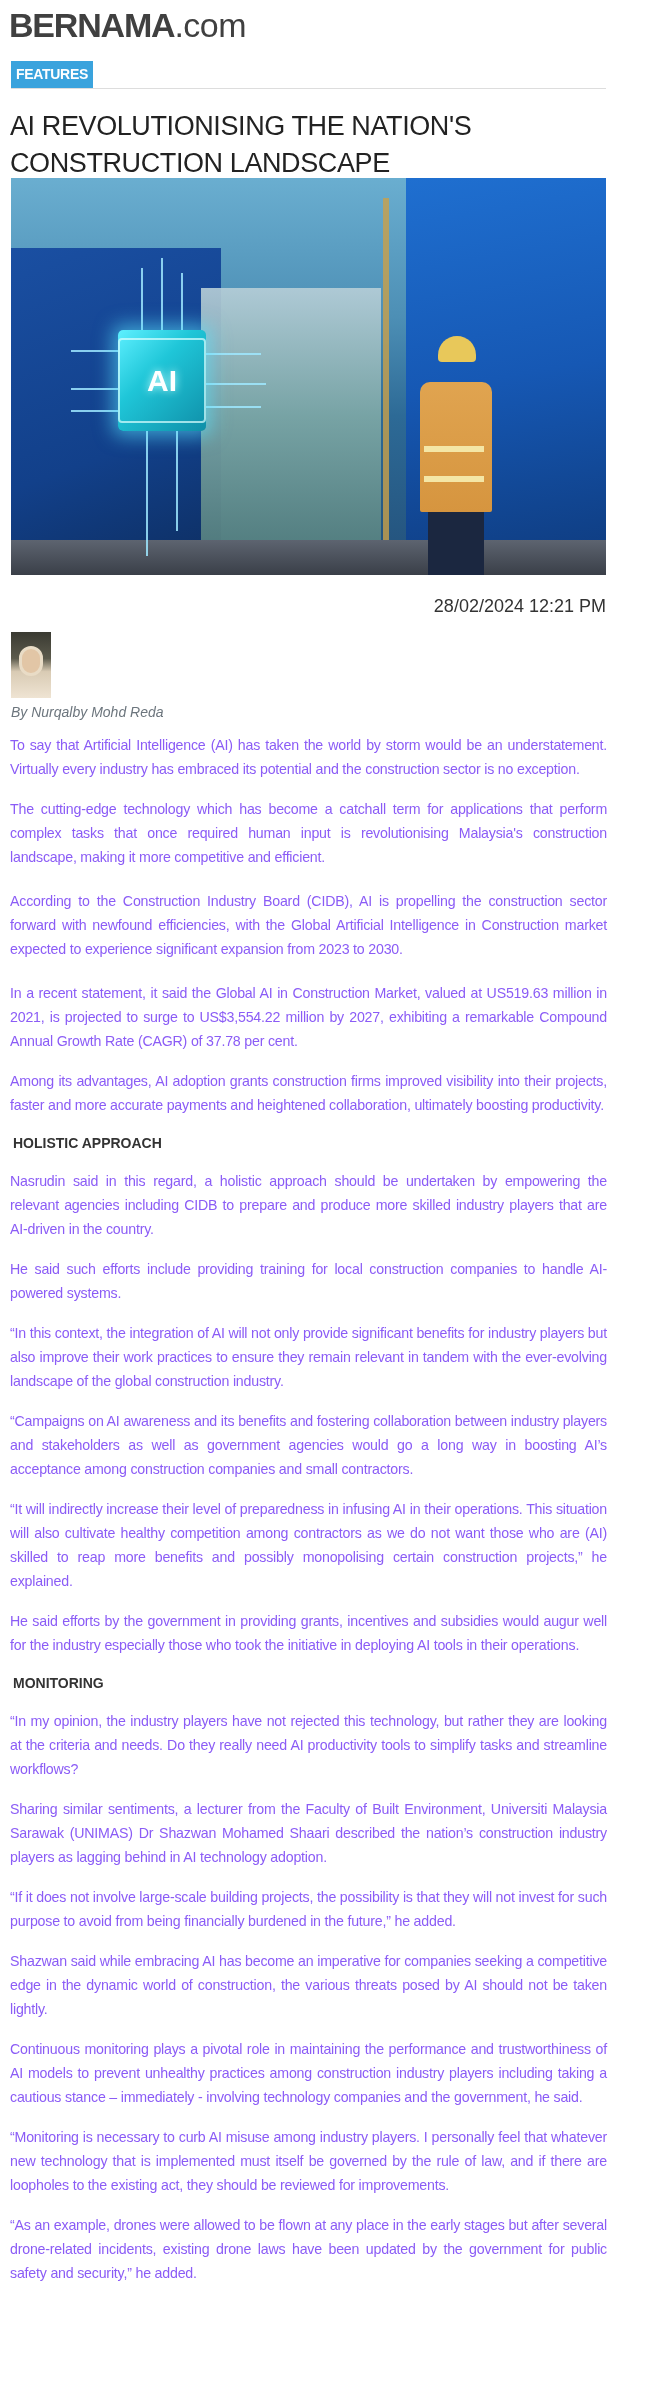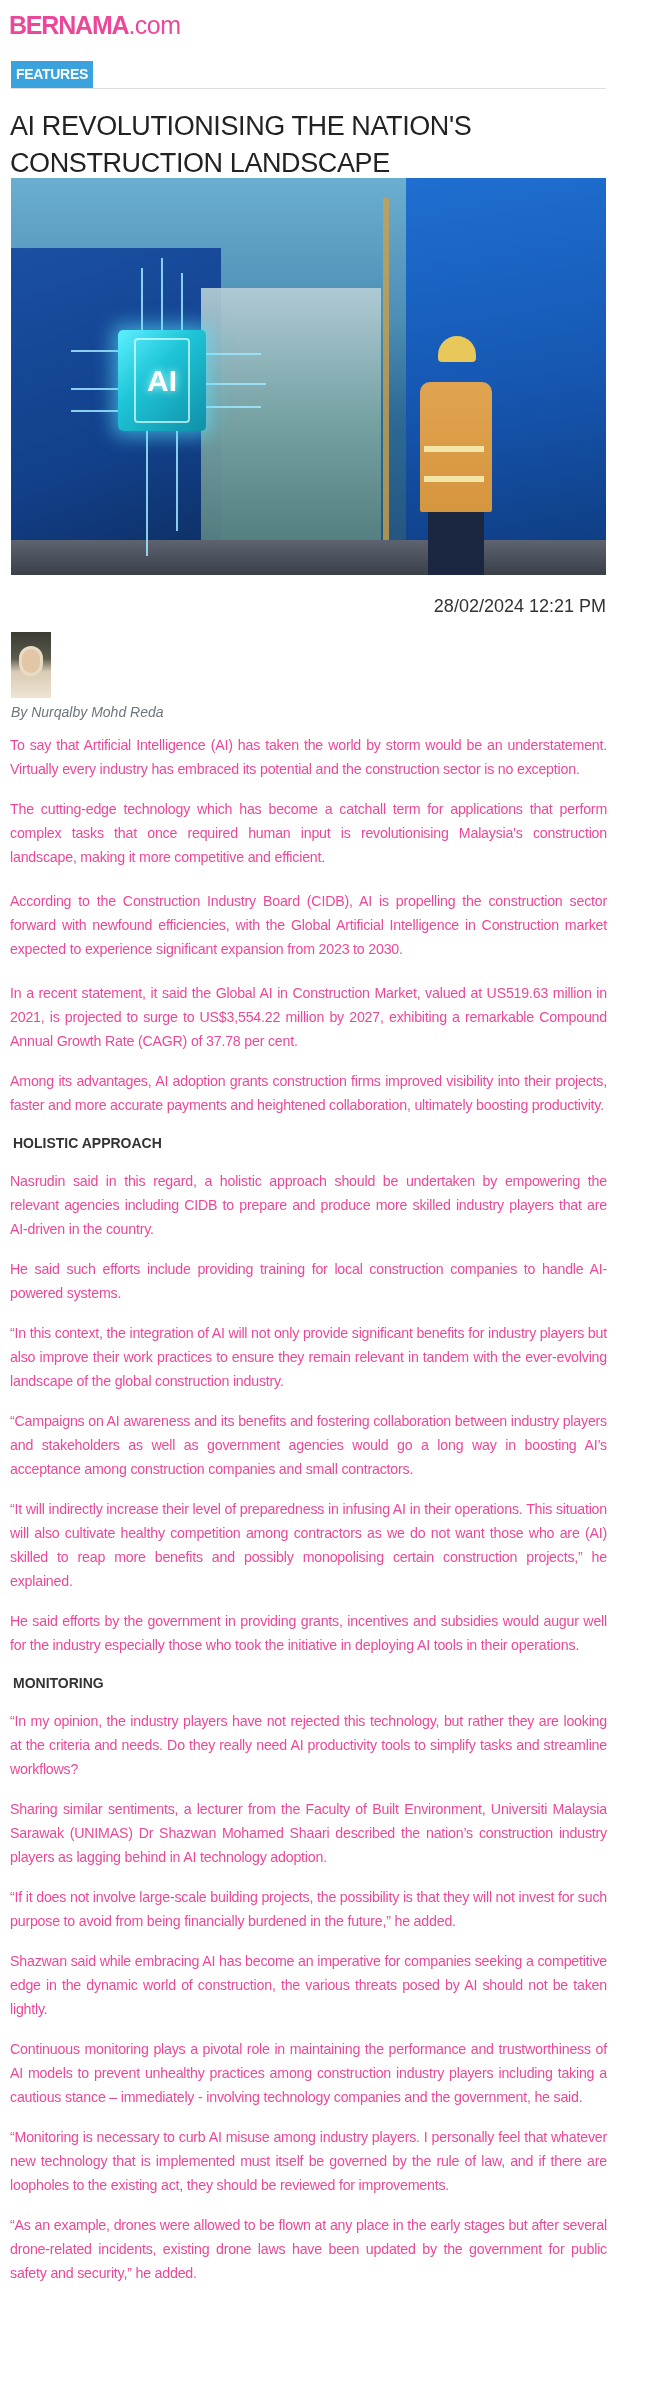--- a/index.html
+++ b/index.html
@@ -8,21 +8,21 @@
       width: 649px;
       min-height: 2404px;
       font-family: "Liberation Sans", "DejaVu Sans", sans-serif;
       color: #555555;
       position: relative;
     }
     .wrap { position: relative; width: 649px; }
     .logo {
       position: absolute; left: 9px; top: 8px;
       font-family: "Liberation Sans", sans-serif;
-      color: #ec4899; font-size: 25px; line-height: 34px;
+      color: #404040; font-size: 34px; line-height: 34px;
       letter-spacing: -0.5px;
     }
     .logo .brand { font-weight: bold; letter-spacing: -1.2px; }
     .logo .tld { font-weight: normal; }
     .badge {
       position: absolute; left: 11px; top: 61px;
       background: #3aa3dd; color: #ffffff;
       font-weight: bold; font-size: 14px; line-height: 27px;
       padding: 0 5px; height: 27px; letter-spacing: -0.3px;
     }
@@ -62,21 +62,21 @@
       background: linear-gradient(180deg, #5d6470 0%, #3a3f48 100%);
     }
     .hero .chip {
       position: absolute; left: 107px; top: 152px; width: 88px; height: 101px;
       border-radius: 5px;
       background: linear-gradient(135deg, #5ef0ff 0%, #1fc6d8 40%, #0f8fa8 100%);
       box-shadow: 0 0 18px 6px rgba(90, 230, 255, 0.55);
       display: flex; align-items: center; justify-content: center;
     }
     .hero .chip-inner {
-      width: 56px; height: 85px; border: 2px solid rgba(220,255,255,0.7);
+      width: 88px; height: 85px; border: 2px solid rgba(220,255,255,0.7);
       border-radius: 4px; display: flex; align-items: center; justify-content: center;
     }
     .hero .chip-label {
       color: #ffffff; font-size: 30px; font-weight: bold;
       text-shadow: 0 0 8px #c8ffff;
     }
     .hero .trace {
       position: absolute; background: #9fe8ff; opacity: 0.85;
     }
     .hero .worker {
@@ -113,21 +113,21 @@
     }
     .byline {
       position: absolute; left: 11px; top: 703px;
       font-size: 14px; font-weight: normal; font-style: italic;
       color: #6c757d; line-height: 18px;
     }
     .article {
       position: absolute; left: 10px; top: 733px; width: 597px;
     }
     .article p {
-      font-size: 14.2px; line-height: 24px; color: #ec4899;
+      font-size: 14.2px; line-height: 24px; color: #8b5cf6;
       text-align: justify; margin-bottom: 16px;
       letter-spacing: -0.2px;
     }
     .article p.gap { margin-top: 20px; }
     .article h3 {
       font-size: 14px; font-weight: bold; color: #333333;
       line-height: 20px; margin-bottom: 16px; padding-left: 3px;
     }
   </style>
 </head>

